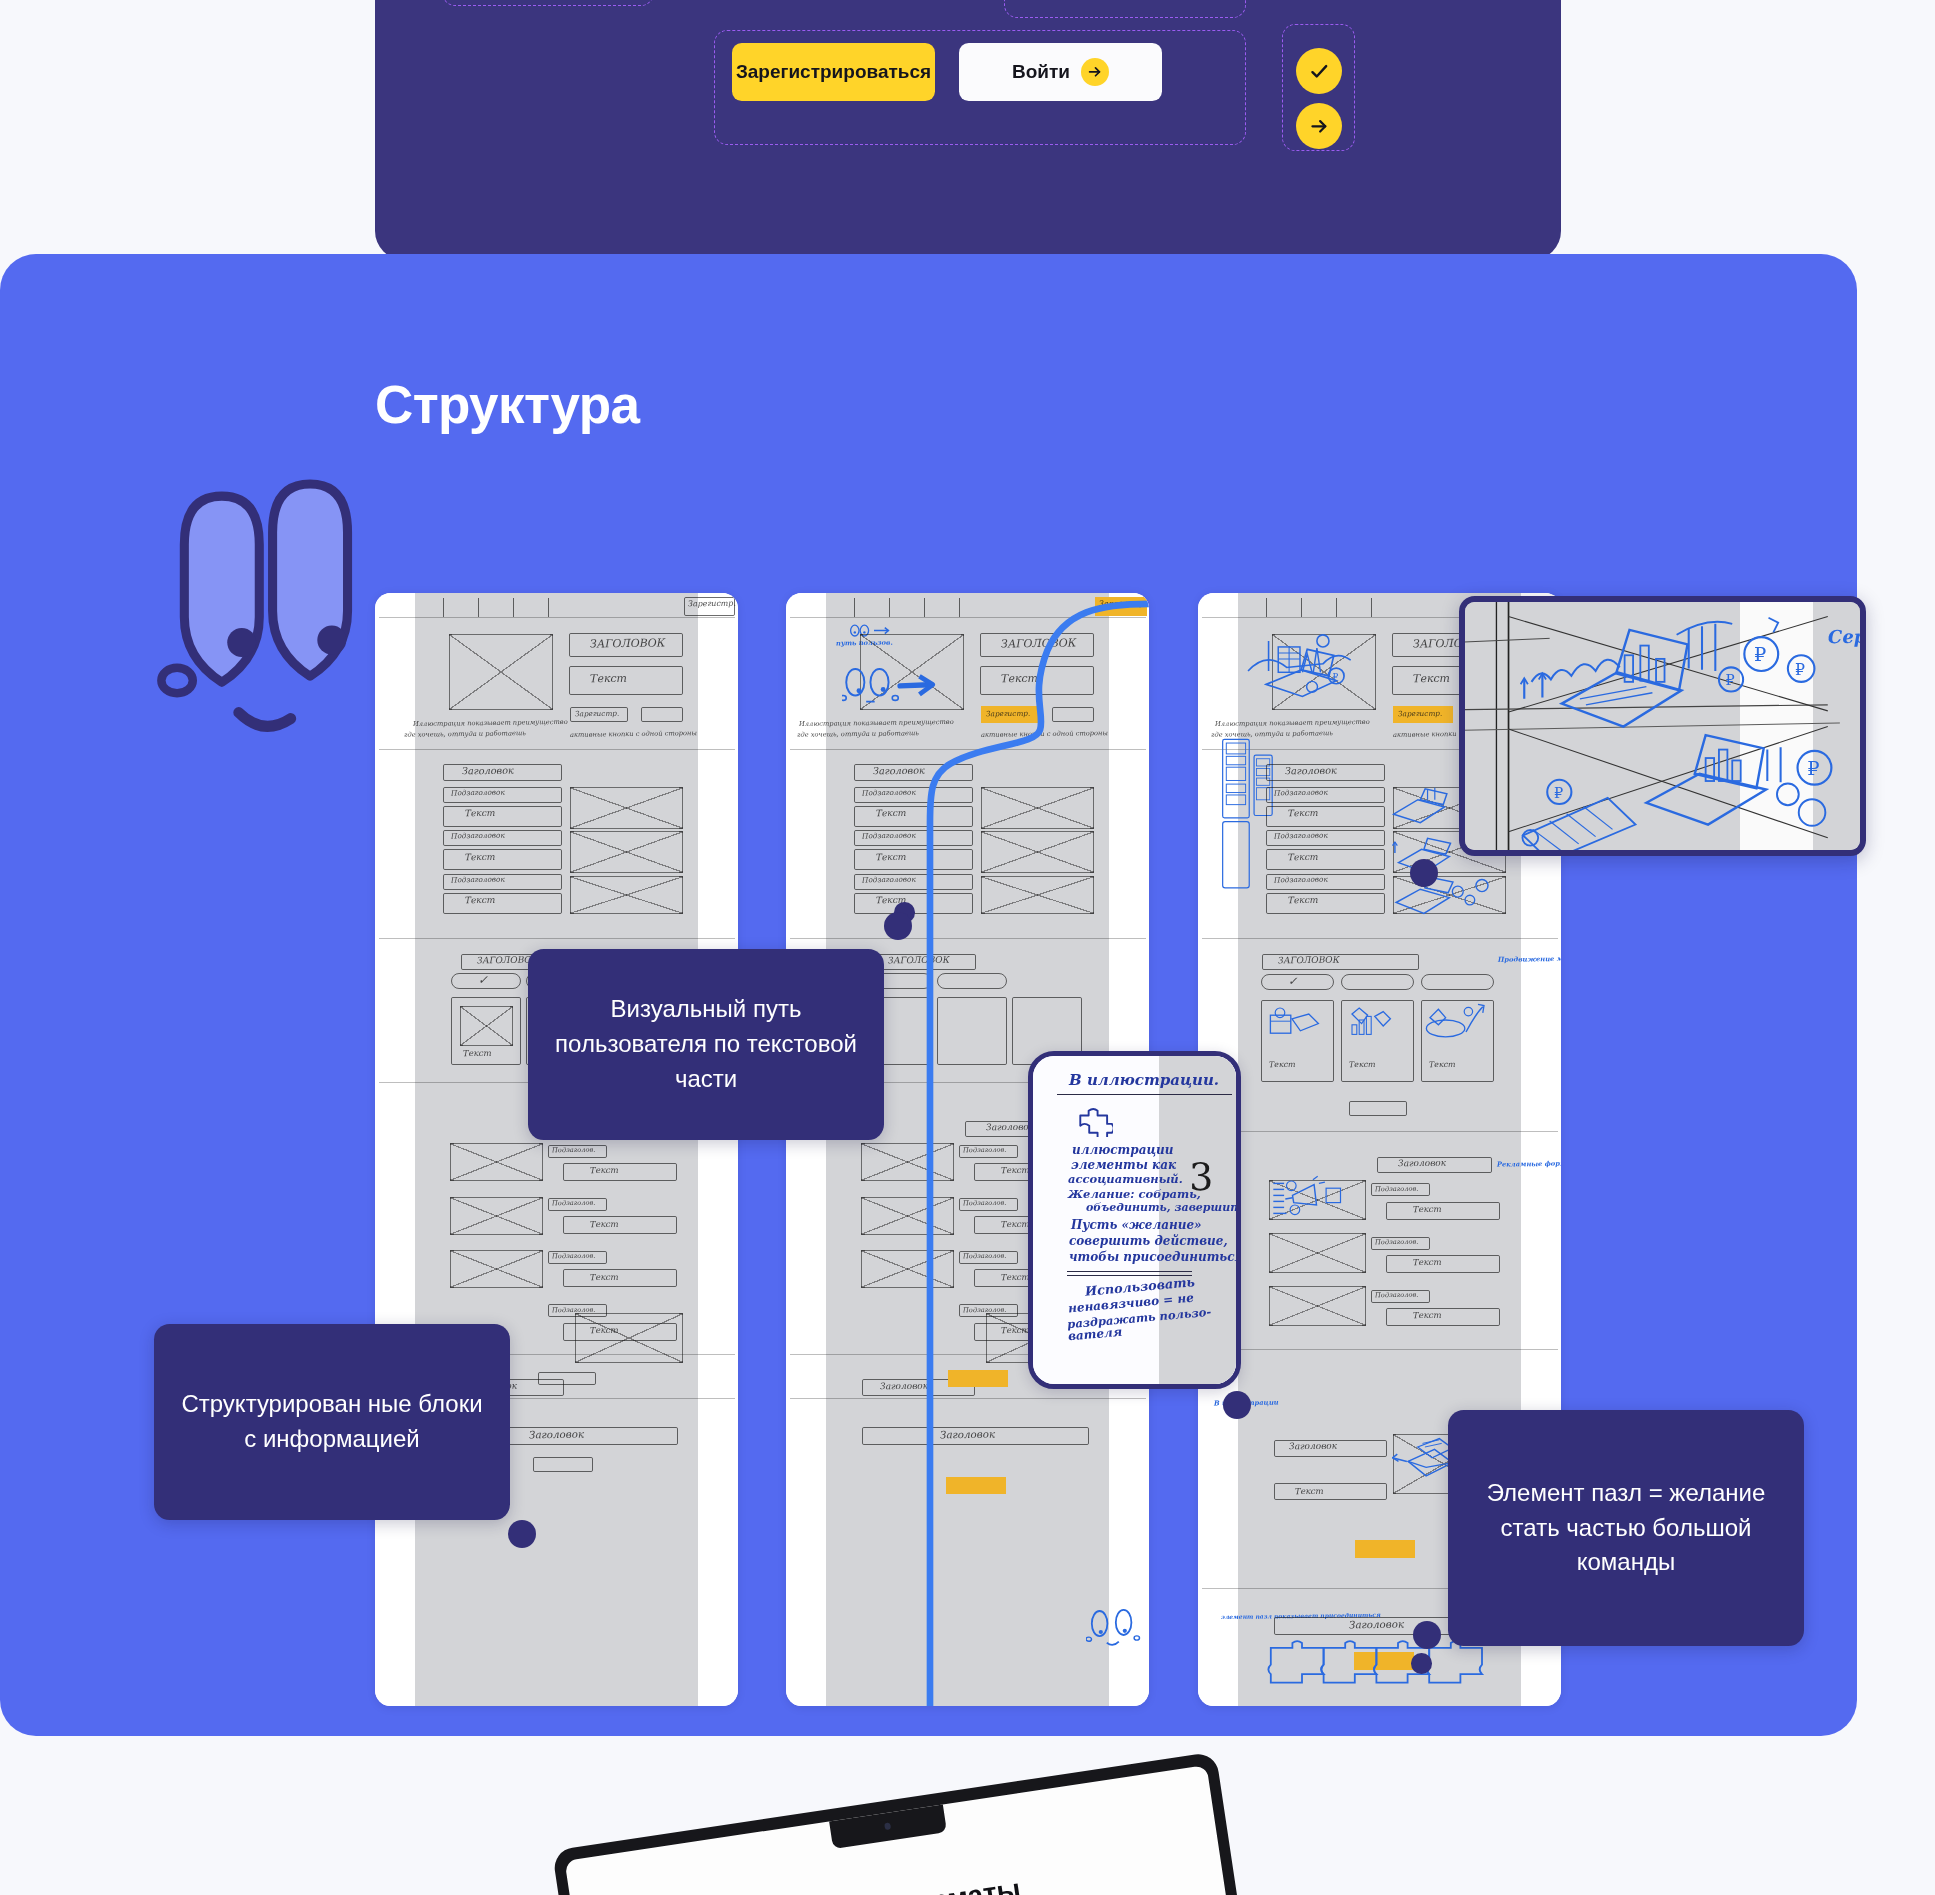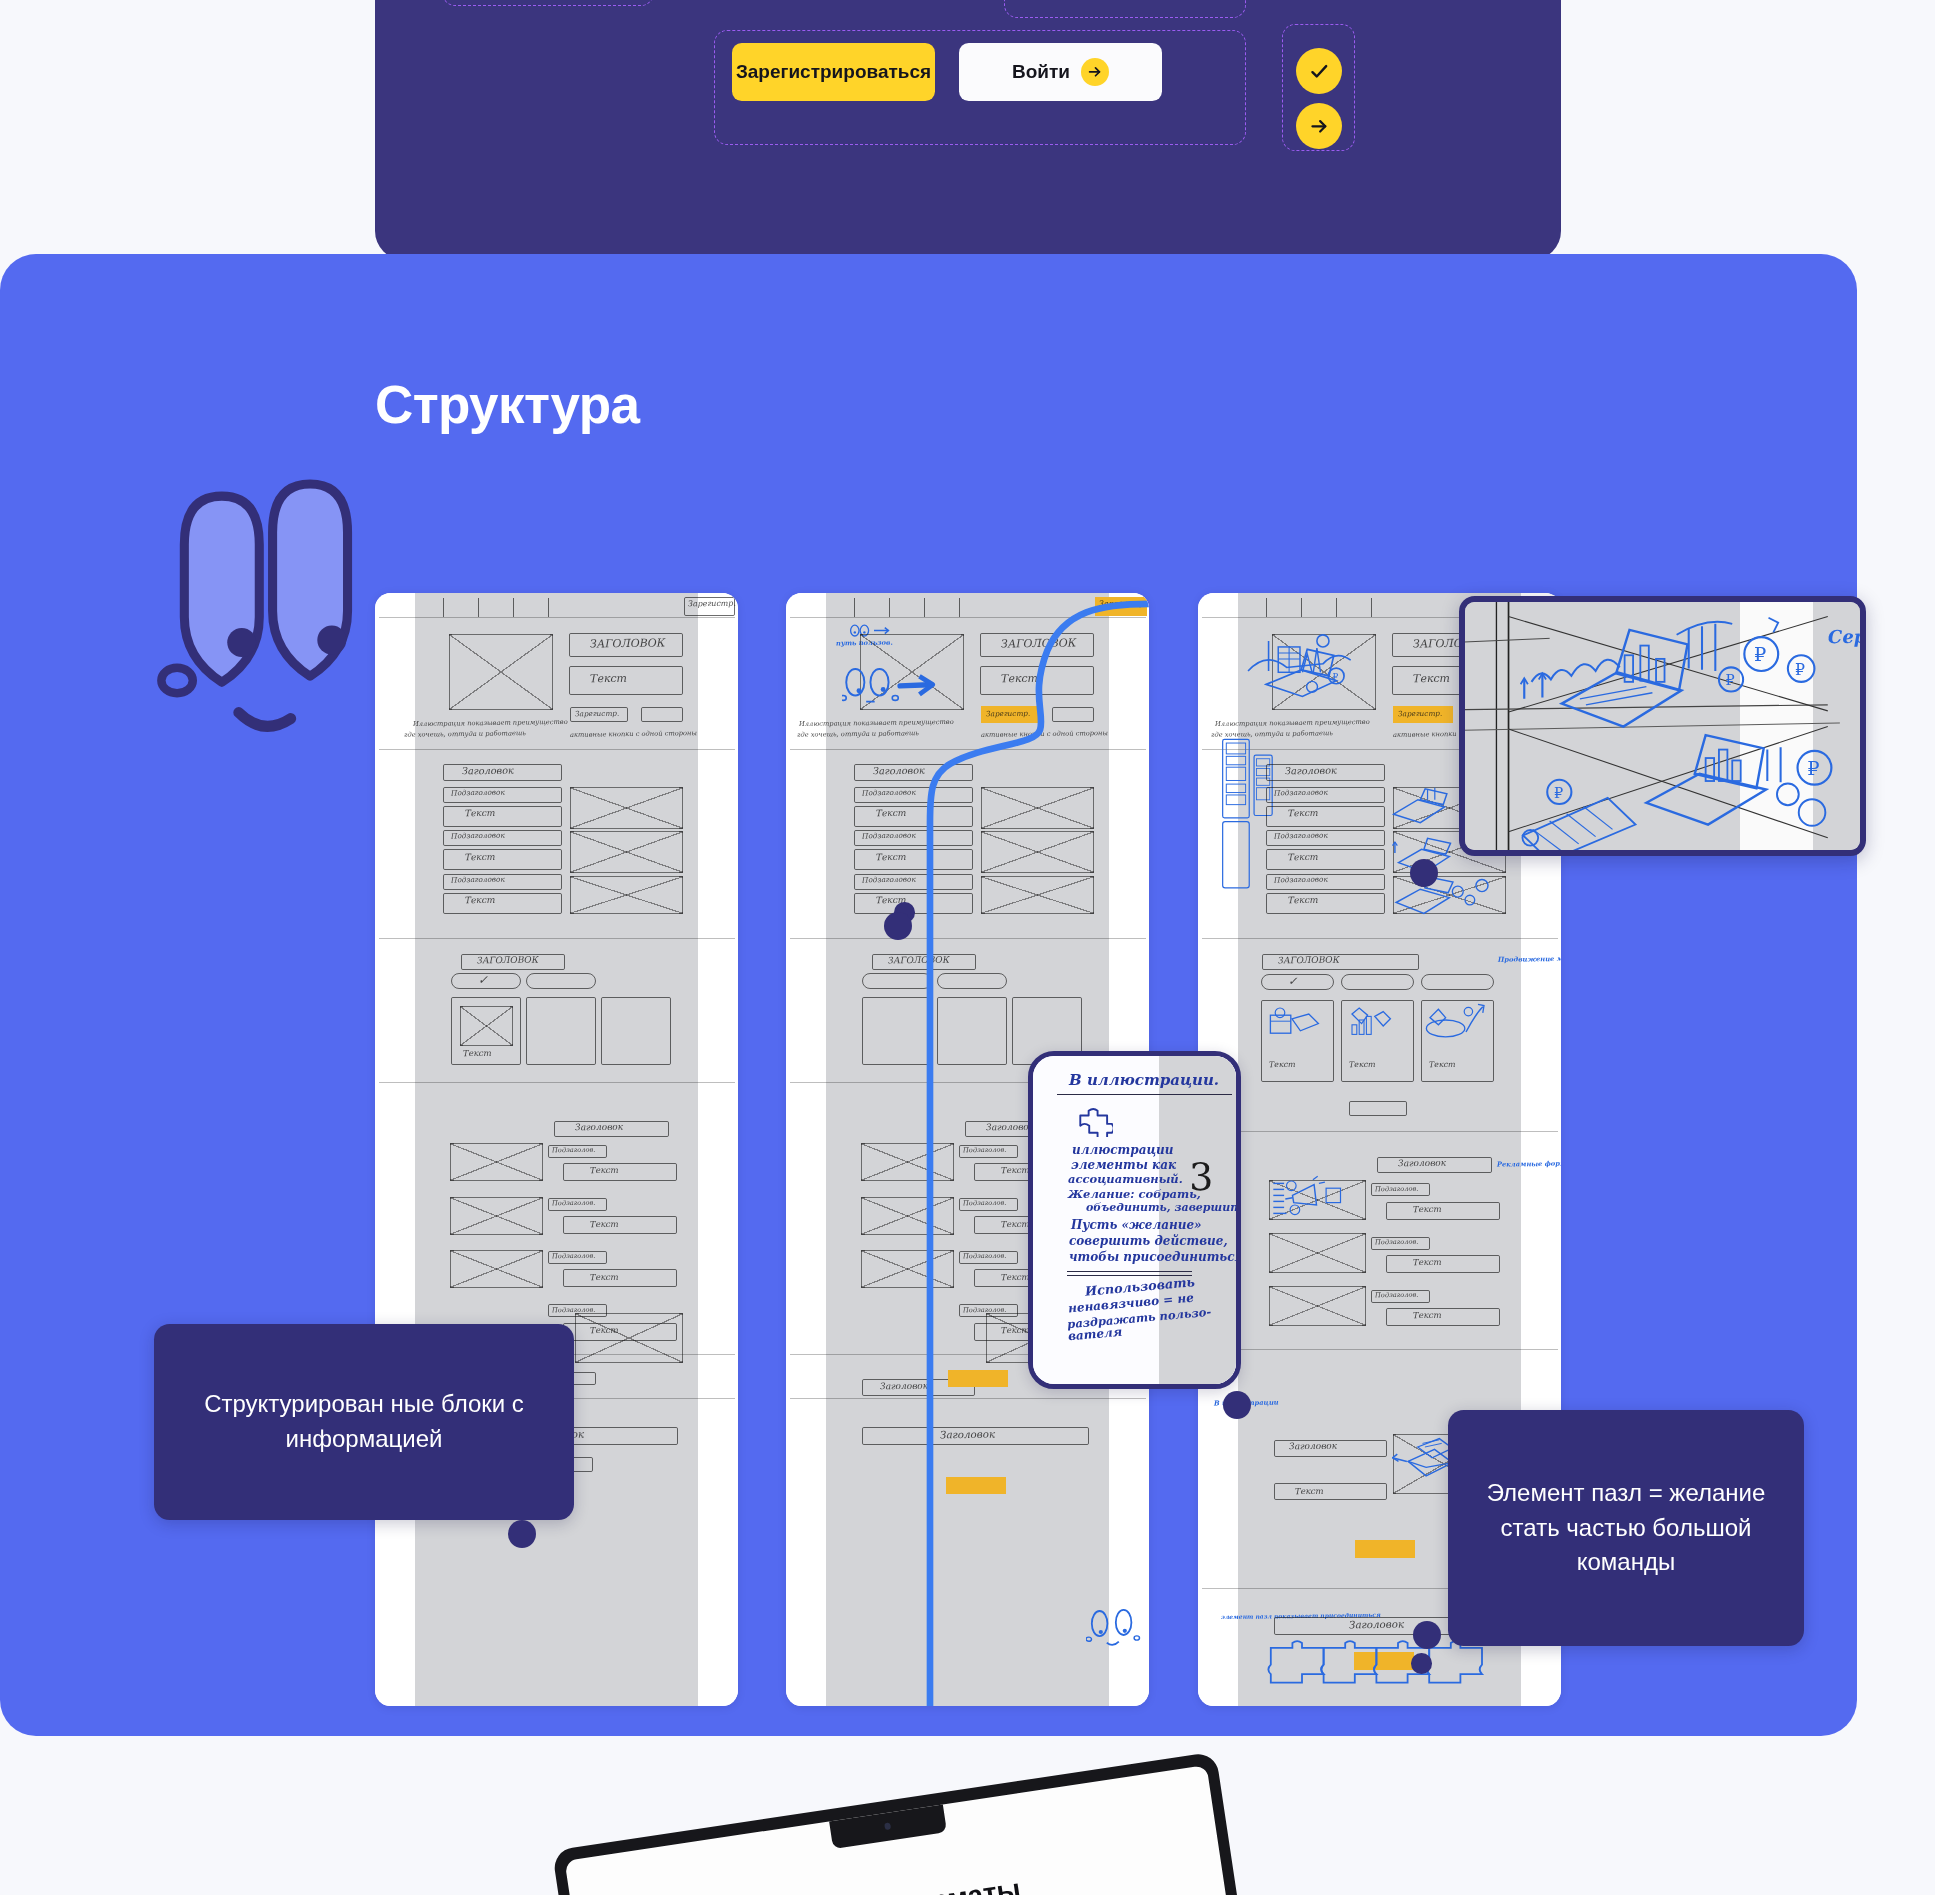--- a/index.html
+++ b/index.html
@@ -732,22 +732,23 @@
     <div class="note-txt" style="left:36px; top:194px; font-size:12px;">чтобы присоединиться.</div>
     <div class="note-line" style="left:34px; top:215px; width:125px; height:1.2px; background:#2b2b46;"></div>
     <div class="note-line" style="left:34px; top:219px; width:125px; height:1.2px; background:#2b2b46;"></div>
     <div class="note-txt" style="left:52px; top:223px; font-size:12.7px; transform:rotate(-5deg);">Использовать</div>
     <div class="note-txt" style="left:35px; top:240px; font-size:12px; transform:rotate(-5deg);">ненавязчиво = не</div>
     <div class="note-txt" style="left:34px; top:255px; font-size:11.5px; transform:rotate(-5deg);">раздражать пользо-</div>
     <div class="note-txt" style="left:35px; top:271px; font-size:12px; transform:rotate(-5deg);">вателя</div>
     <div class="hand" style="left:156px; top:99px; font-size:38px; color:#1c1c1c; font-style:normal;">3</div>
   </div>
 
-
-  <div class="callout" style="left:154px; top:1324px; width:420px; height:196px;">Структурирован ные блоки с информацией</div>
+  <div class="callout" style="left:528px; top:949px; width:356px; height:191px;">Визуальный путь пользователя по текстовой части</div>
+
+  <div class="callout" style="left:154px; top:1324px; width:356px; height:196px;">Структурирован ные блоки с информацией</div>
 
   <div class="callout" style="left:1448px; top:1410px; width:356px; height:236px;">Элемент пазл = желание стать частью большой команды</div>
 
   <div class="dot-nav" style="left:508px; top:1520px;"></div>
   <div class="dot-nav" style="left:884px; top:912px;"></div>
   <div class="dot-nav" style="left:1410px; top:859px;"></div>
   <div class="dot-nav" style="left:1223px; top:1391px;"></div>
   <div class="dot-nav" style="left:1413px; top:1621px;"></div>
 
   <div class="laptop">

